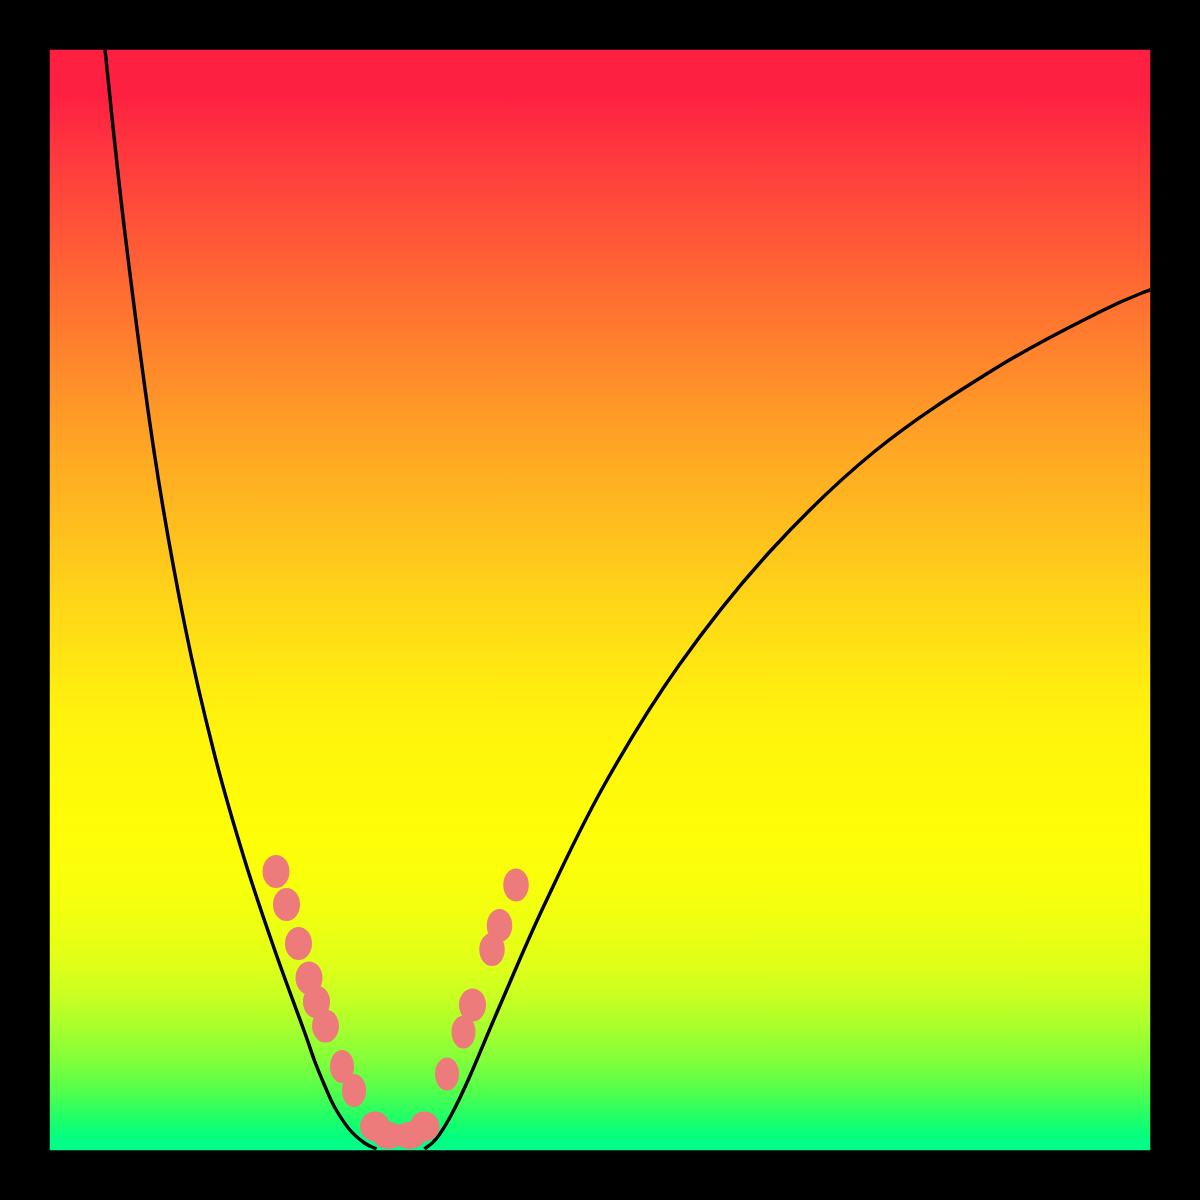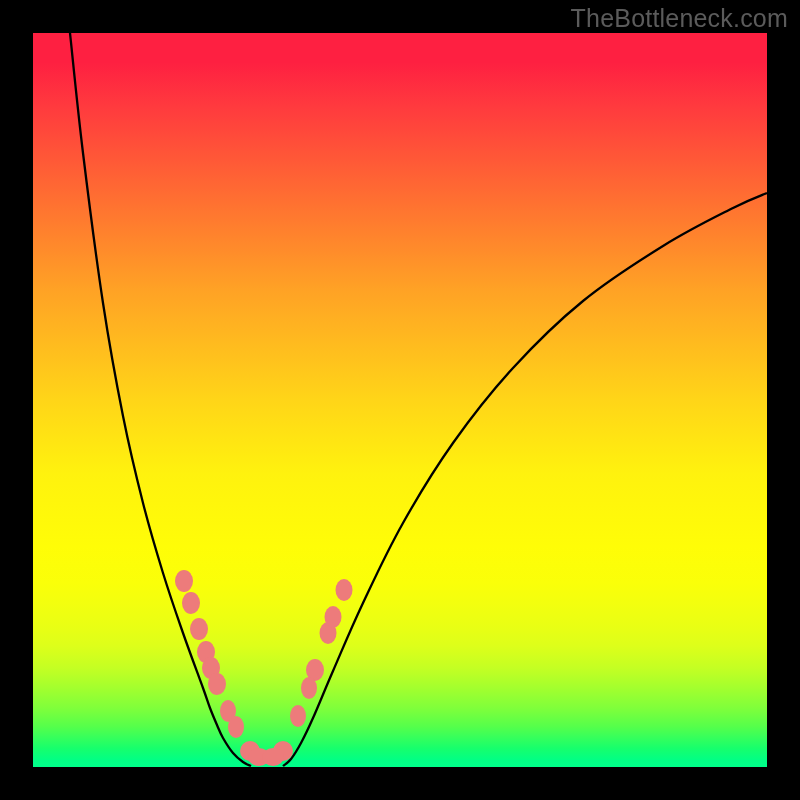--- a/index.html
+++ b/index.html
@@ -72,21 +72,20 @@
     user-select: none;
   }
   .bead {
     fill: #ed7b7b;
   }
 </style>
 </head>
 <body>
 
 <div class="frame">
-  <div class="watermark">TheBottleneck.com</div>
   <div class="plot">
     <div class="gradient"></div>
     <svg class="curve-layer" width="734" height="734" viewBox="0 0 734 734">
       <g id="curves">
           <path d="M 37 0 C 39.34 21.599999999999998 44.06 71.4 50 120 C 55.94 168.6 62.8 222.66 70 270 C 77.2 317.34 82.8 347 90 383 C 97.2 419 102.8 441.74 110 470 C 117.2 498.26 122.8 516.6 130 540 C 137.2 563.4 142.8 579.3 150 600 C 157.2 620.7 165.14 641.5 170 655 C 174.86 668.5 174.48 668.34 177 675 C 179.52 681.66 181.66 686.6 184 692 C 186.34 697.4 187.12 699.96 190 705 C 192.88 710.04 196.4 715.68 200 720 C 203.6 724.32 206.76 726.66 210 729 C 213.24 731.34 216.56 732.28 218 733" stroke="#000000" stroke-width="2.3" fill="none"></path>
           <path d="M 250 733 C 251.44 731.74 254.76 730.14 258 726 C 261.24 721.86 264.04 717.38 268 710 C 271.96 702.62 274.24 697.96 280 685 C 285.76 672.04 291 658.7 300 638 C 309 617.3 317.4 596.64 330 570 C 342.6 543.36 353.8 518.8 370 490 C 386.2 461.2 400.2 437.9 420 410 C 439.8 382.1 456.6 360.56 480 335 C 503.4 309.44 523 289.96 550 268 C 577 246.04 603 229.74 630 213 C 657 196.26 681.28 184.54 700 175 C 718.72 165.46 727.88 162.7 734 160" stroke="#000000" stroke-width="2.3" fill="none"></path>
         </g>
       <g id="beads">
           <ellipse cx="151" cy="548" rx="9" ry="11" class="bead"></ellipse>
           <ellipse cx="158" cy="570" rx="9" ry="11" class="bead"></ellipse>

